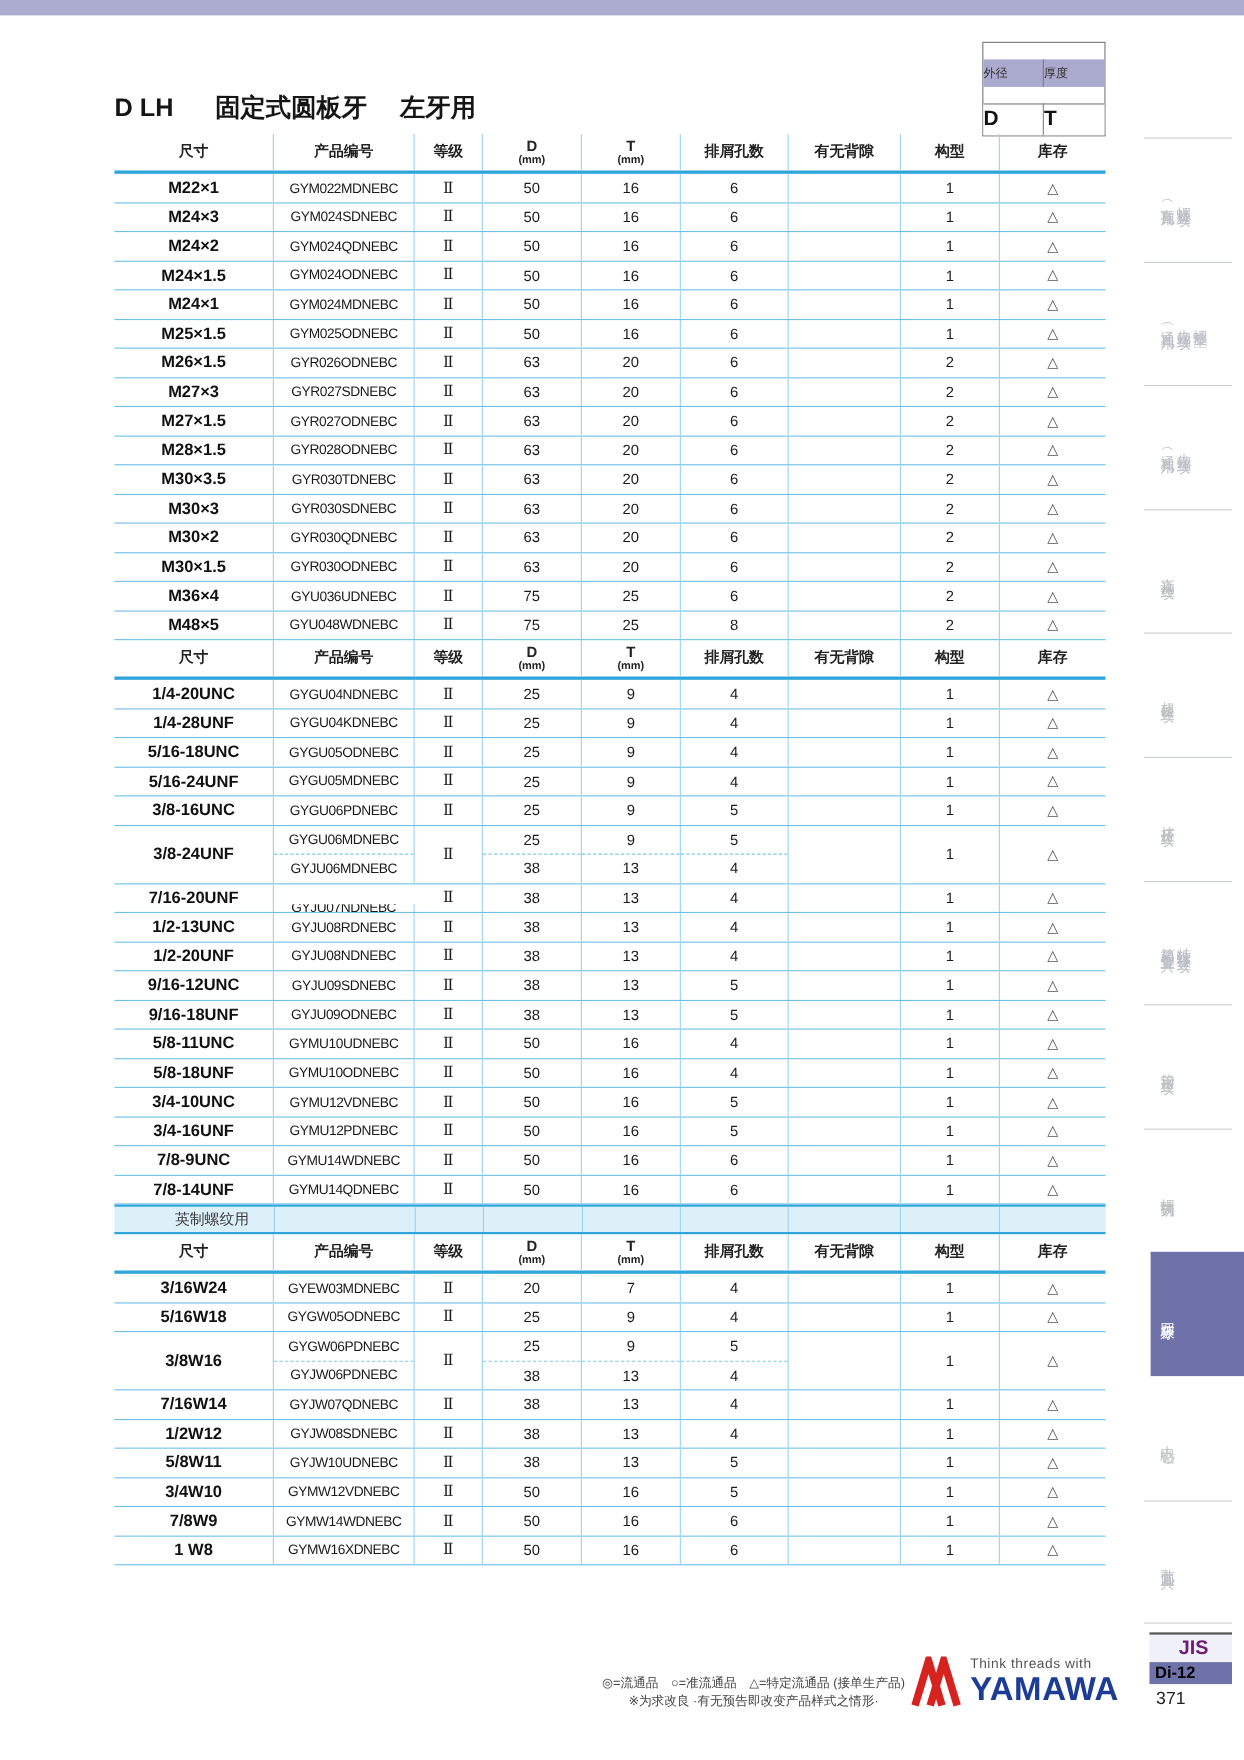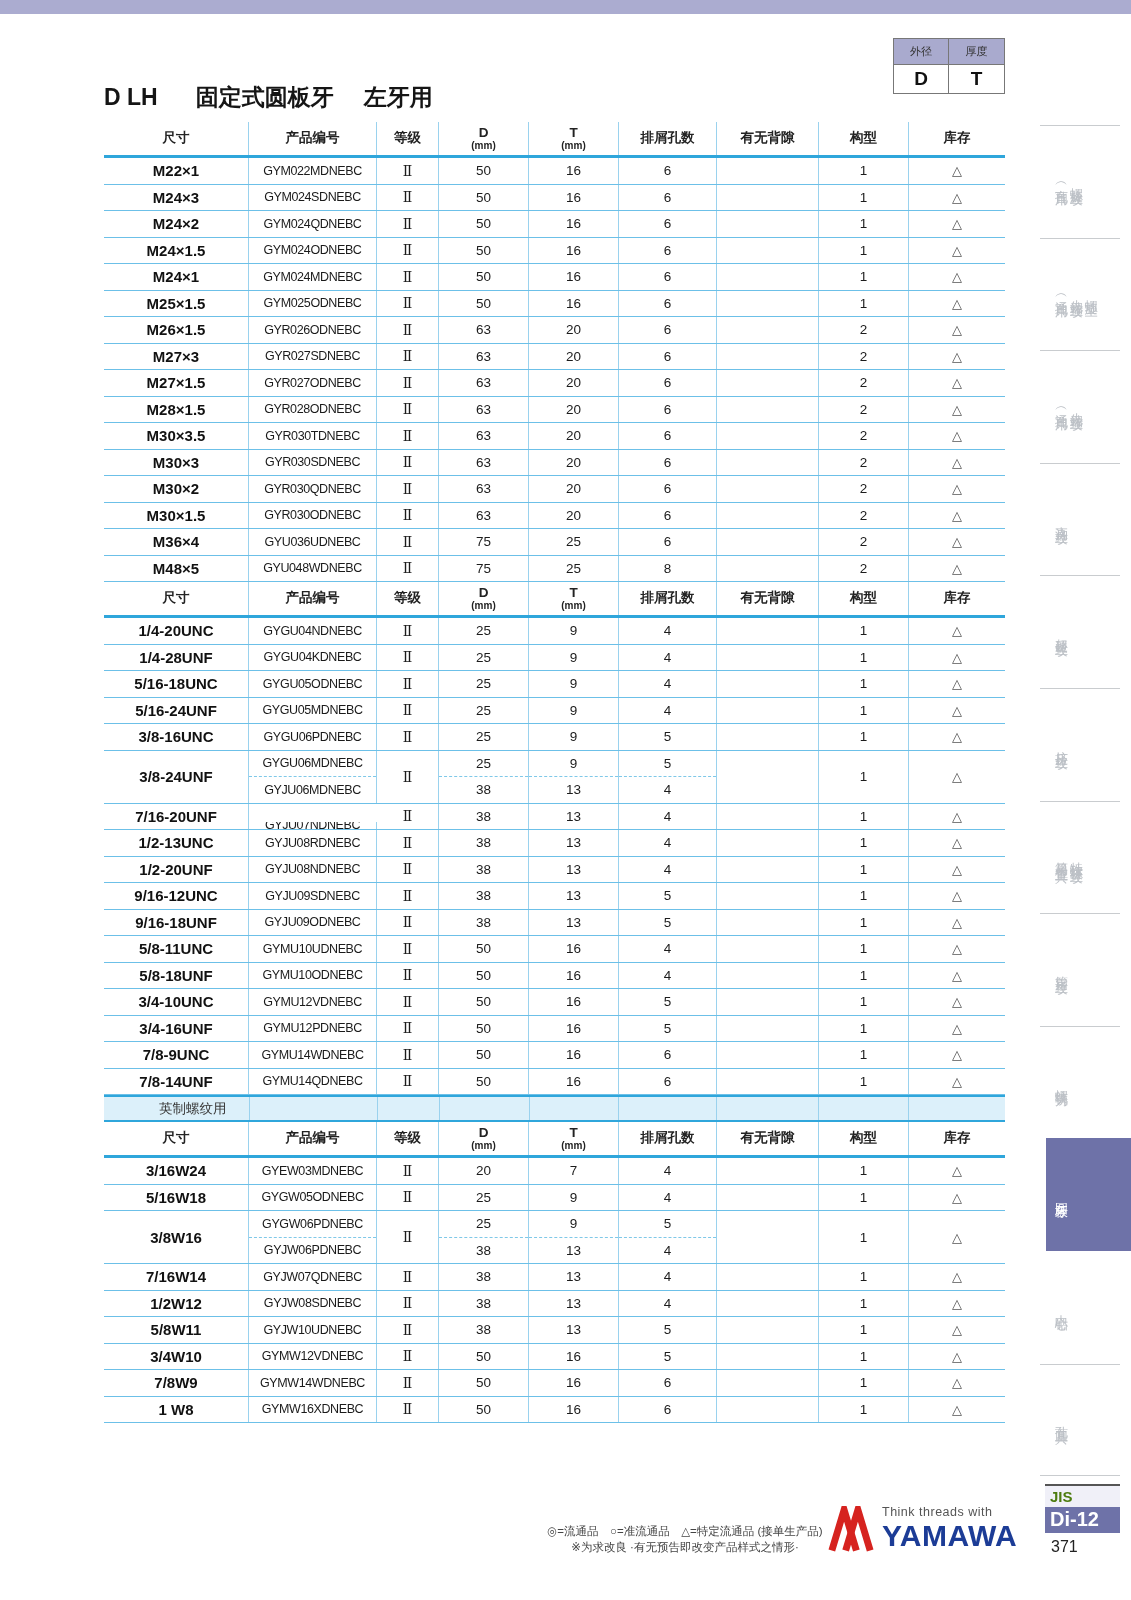--- a/index.html
+++ b/index.html
@@ -3,21 +3,21 @@
 <meta charset="utf-8">
 <style>
   html,body{margin:0;padding:0;background:#fff;}
   .page{position:relative;width:1131px;height:1600px;background:#fff;overflow:hidden;
         font-family:"Liberation Sans","DejaVu Sans",sans-serif;color:#1c1c1c;}
   
   .topbar{position:absolute;left:0;top:0;width:1131px;height:14px;background:#ABACD0;}
   
   .dt-box{position:absolute;left:893px;top:38px;width:110px;border:1px solid #777;}
   .dt-row{display:flex;}
-  .dt-cell{width:50%;text-align:center;box-sizing:border-box;}
+  .dt-cell{width:50%;text-align:left;box-sizing:border-box;margin-top:15px;}
   .dt-h .dt-cell{background:#A9AACE;border-right:1px solid #777;font-size:11px;color:#333;padding:5px 0;}
   .dt-h .dt-cell:last-child{border-right:none;}
   .dt-v .dt-cell{background:#fff;border-right:1px solid #777;border-top:1px solid #777;
                  font-weight:bold;font-size:19px;padding:3px 0;color:#111;}
   .dt-v .dt-cell:last-child{border-right:none;}
   
   .title{position:absolute;left:104px;top:82px;margin:0;font-size:23px;font-weight:bold;color:#151515;white-space:nowrap;}
   .title .t-code{margin-right:38px;}
   .title .t-main{margin-right:30px;}
   
@@ -52,23 +52,23 @@
   #sidebar-root{position:absolute;left:1040px;top:125px;width:80px;}
   .side-item{height:112.6px;border-top:1px solid #C9CCCF;display:flex;align-items:center;box-sizing:border-box;}
   .side-item:last-child{border-bottom:1px solid #C9CCCF;}
   .side-item.no-line{border-top:none;}
   .side-label{writing-mode:vertical-rl;text-orientation:mixed;white-space:pre-line;
               font-size:13px;letter-spacing:2px;line-height:1.15;color:#BCC0C6;padding-left:13px;}
   .side-item.active{background:#6E72A8;border-top:none;margin-left:6px;margin-right:-11px;}
   .side-item.active .side-label{color:#fff;padding-left:7px;}
   
   .jis{position:absolute;left:1045px;top:1484px;width:75px;}
-  .jis-a{border-top:2px solid #555;background:#F0F0F8;color:#4d7c0f;font-weight:bold;
-         font-size:15px;padding:2px 0 2px 5px;}
-  .jis-b{background:#6E72A8;color:#ffffff;font-weight:bold;font-size:20px;padding:1px 0 2px 5px;}
+  .jis-a{border-top:2px solid #555;background:#F0F0F8;color:#701a75;font-weight:bold;
+         font-size:18px;padding:2px 0 2px 5px;text-align:center;}
+  .jis-b{background:#6E72A8;color:#000000;font-weight:bold;font-size:15px;padding:1px 0 2px 5px;}
   .jis-c{color:#222;font-size:16px;padding:5px 0 0 6px;}
 </style>
 </head>
 <body>
 
 <div class="page">
 
   <div class="topbar"></div>
 
   <div class="dt-box">

